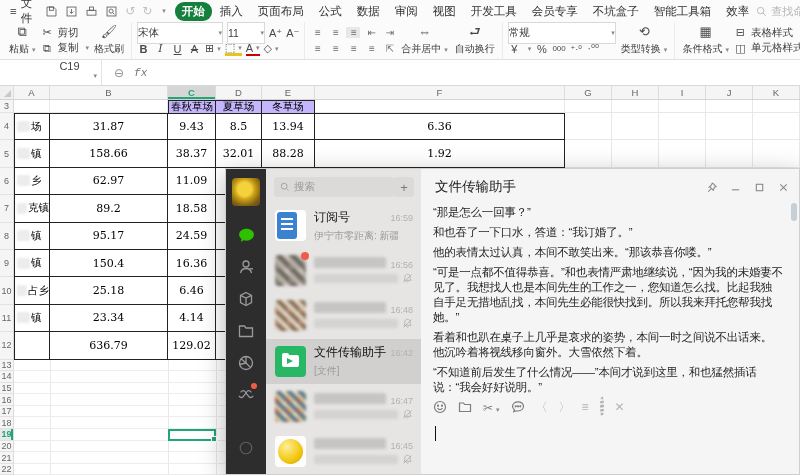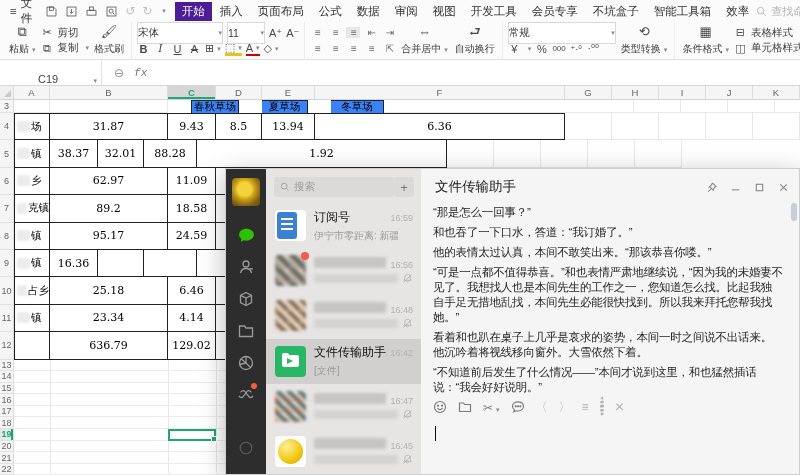--- a/index.html
+++ b/index.html
@@ -7,59 +7,59 @@
   *{box-sizing:border-box;}
   svg{display:block}
 
   
   .menubar{height:22px;display:flex;align-items:center;font-size:11.5px;color:#333;background:#fbfbfb;padding:0 6px;}
   .filebtn{display:flex;align-items:center;gap:4px;padding:0 4px;}
   .qat{display:flex;align-items:center;gap:7px;margin:0 9px;color:#555;}
   .qat .dis{color:#c0c0c0;font-size:12px}
   .tabs{display:flex;align-items:center;gap:1px;}
   .tab{padding:2px 7px;white-space:nowrap;color:#2f2f2f;}
-  .tab.active{background:#4c1d95;color:#fff;border-radius:0;font-weight:normal;}
+  .tab.active{background:#15803d;color:#fff;border-radius:9px;font-weight:bold;}
   .menu-search{margin-left:auto;margin-right:54px;display:flex;align-items:center;gap:4px;color:#b6b6b6;font-size:11px;white-space:nowrap;}
 
   
   .ribbon{height:38px;display:flex;align-items:stretch;background:#fbfbfb;border-bottom:1px solid #e0e0e0;font-size:10.5px;color:#3d3d3d;padding:0 2px;overflow:hidden;white-space:nowrap;}
   .rgroup{display:flex;align-items:stretch;padding:1px 5px;border-right:1px solid #ececec;gap:3px;flex:none;}
   .vbig{display:flex;flex-direction:column;align-items:center;justify-content:space-between;padding:2px 2px;min-width:30px;}
   .ric{font-size:13px;line-height:14px;color:#4a4a4a}
   .rlb{font-size:10px;white-space:nowrap;}
   .stack{display:flex;flex-direction:column;justify-content:space-between;padding:2px 0;}
   .srw{display:flex;align-items:center;gap:4px;height:16px;}
   .fbox{border:1px solid #d9d9d9;background:#fff;padding:0 0;display:flex;align-items:center;height:22px;font-size:10.5px;}
   .car{color:#8a8a8a;font-size:7px;margin-left:3px;}
   .mini{display:inline-flex;align-items:center;justify-content:center;min-width:13px;height:14px;font-size:11px;color:#4a4a4a;}
   .alico{color:#6b6b6b;font-size:10px;letter-spacing:-1px;width:14px;text-align:center;}
   .ualine{border-bottom:2px solid #c00;line-height:10px;}
   .fillic{border-bottom:3px solid #e7c41a;line-height:9px;}
 
   
   .fxbar{height:26px;display:flex;align-items:center;background:#fff;border-bottom:1px solid #d8d8d8;font-size:11px;color:#444;}
-  .namebox{width:102px;height:100%;display:flex;align-items:flex-end;border-right:1px solid #e4e4e4;padding-left:38px;}
+  .namebox{width:102px;height:100%;display:flex;align-items:center;border-right:1px solid #e4e4e4;padding-left:38px;flex-direction:column;}
   .namebox .car{margin-left:auto;margin-right:4px}
   .fxico{margin:0 10px 0 12px;color:#8f8f8f;font-size:12px}
   .fxlbl{font-family:Liberation Mono, monospace;font-style:italic;color:#777;margin-right:28px;}
   .fxinput{flex:1;height:100%;}
 
   
   .sheet{position:relative;width:800px;height:389px;background:#fff;font-size:11px;overflow:hidden;}
   .hrow{display:flex;height:14px;background:#f5f5f5;border-bottom:1px solid #d4d4d4;color:#666;font-size:9.5px;}
   .hcell{display:flex;align-items:center;justify-content:center;border-right:1px solid #dcdcdc;flex:none;height:100%;}
   .hcell.sel{background:#d6d6d6;color:#21a675;box-shadow:inset 0 -2px 0 #21a675;font-weight:bold;}
   .corner{width:14px;background:#f0f0f0;position:relative;}
   .corner:after{content:"";position:absolute;right:2px;bottom:2px;border-left:7px solid transparent;border-bottom:7px solid #c9c9c9;}.wa{width:36px}.wb{width:118px}.wc{width:48px}.wd{width:46px}.we{width:53px}.wf{width:250px}.wk{width:47px}
   .srow{display:flex;flex:none;}
   .gut{width:14px;background:#f5f5f5;border-right:1px solid #dcdcdc;border-bottom:1px solid #e2e2e2;color:#666;font-size:9px;display:flex;align-items:center;justify-content:center;flex:none;}
   .gut.selg{color:#21a675;background:#e8e8e8;box-shadow:inset -2px 0 0 #21a675;font-weight:bold;}
   .cell{flex:none;display:flex;align-items:center;justify-content:center;border-right:1px solid #e8e8e8;border-bottom:1px solid #e8e8e8;font-family:"DejaVu Serif",serif;overflow:hidden;}
   .r3{height:13px;font-size:10.5px;}
-  .r3 .hc{border:0;border-top:1px solid #222;border-right:1px solid #222;background:#3b82f6;margin-left:23px;}
+  .r3 .hc{border:0;border-top:1px solid #222;border-right:1px solid #222;background:#c4b5fd;}
   .r3 .hc.fst{border-left:1px solid #222;}
   .data{height:27.4px;}
   .data .dc{border-right:1px solid #222;border-bottom:1px solid #222;background:#fff;}
   .data .dc.fst{border-left:1px solid #222;}
   .data.top .dc{border-top:1px solid #222;}
   .acell{justify-content:flex-start;padding-left:2px;font-size:10.5px;white-space:nowrap;}
   .patch{display:inline-block;width:13px;height:11px;background:#ececec;border-radius:2px;filter:blur(1px);margin-right:1px;}
   .rest{flex:none;width:235px;border-bottom:1px solid #e8e8e8;background:
      repeating-linear-gradient(90deg,transparent 0 46px,#e8e8e8 46px 47px);}
   .erow{height:11.6px;}
@@ -389,20 +389,21 @@
         <div class="cell wf dc">6.36</div>
         <div class="rest"></div>
       </div>
 
       <div class="srow data">
         <div class="gut">5</div>
         <div class="cell wa dc fst acell">
           <span class="patch"></span>
           <span>镇</span>
         </div>
+        <div class="cell wb dc">158.66</div>
         <div class="cell wc dc">38.37</div>
         <div class="cell wd dc">32.01</div>
         <div class="cell we dc">88.28</div>
         <div class="cell wf dc">1.92</div>
         <div class="rest"></div>
       </div>
 
       <div class="srow data">
         <div class="gut">6</div>
         <div class="cell wa dc fst acell">
@@ -444,20 +445,21 @@
         <div class="cell wf dc"></div>
         <div class="rest"></div>
       </div>
 
       <div class="srow data">
         <div class="gut">9</div>
         <div class="cell wa dc fst acell">
           <span class="patch"></span>
           <span>镇</span>
         </div>
+        <div class="cell wb dc">150.4</div>
         <div class="cell wc dc">16.36</div>
         <div class="cell wd dc"></div>
         <div class="cell we dc"></div>
         <div class="cell wf dc"></div>
         <div class="rest"></div>
       </div>
 
       <div class="srow data">
         <div class="gut">10</div>
         <div class="cell wa dc fst acell">

